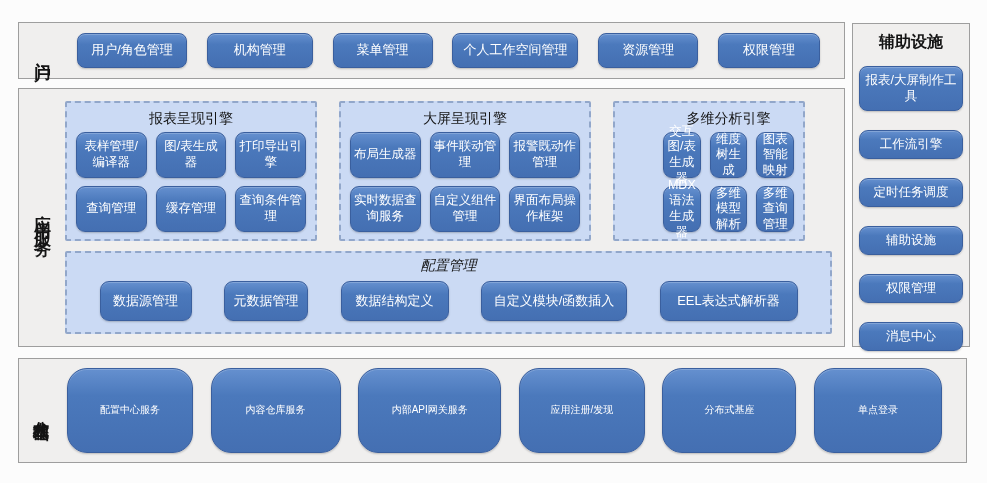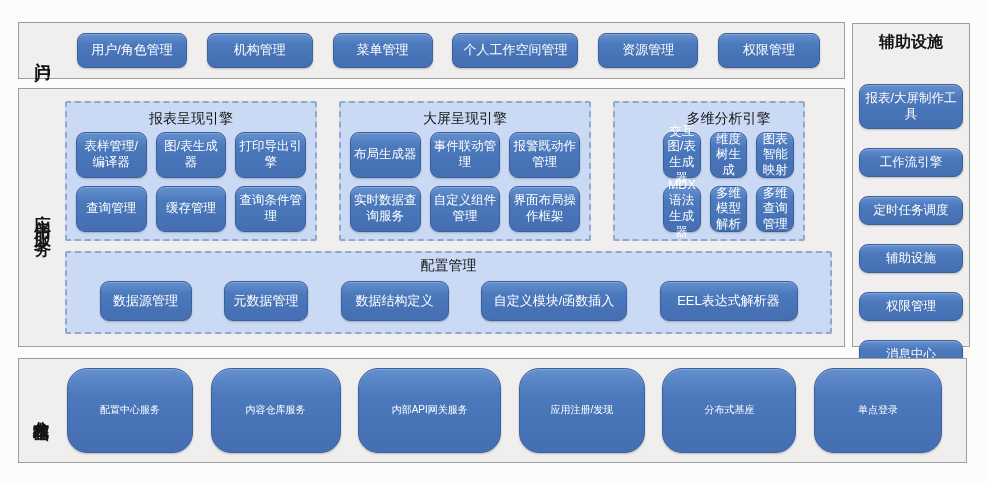--- a/index.html
+++ b/index.html
@@ -5,21 +5,21 @@
   html,body { margin:0; padding:0; background:#ffffff; }
   .canvas {
     position:relative; width:987px; height:483px; background:#fcfcfc;
     font-family:"Liberation Sans","DejaVu Sans",sans-serif; overflow:hidden;
   }
   .sec {
     position:absolute; background:#f0efee; border:1px solid #9e9e9e; box-sizing:border-box;
   }
   .sec-portal { left:18px; top:22px; width:827px; height:57px; display:flex; align-items:center; }
   .sec-app    { left:18px; top:88px; width:827px; height:259px; display:flex; align-items:center; }
-  .panel-aux  { left:852px; top:23px; width:118px; height:324px; display:flex; flex-direction:column; align-items:center;gap:18px; }
+  .panel-aux  { left:852px; top:23px; width:118px; height:324px; display:flex; flex-direction:column; align-items:center; }
   .sec-found  { left:18px; top:358px; width:949px; height:105px; display:flex; align-items:center; }
 
   .vlabel {
     writing-mode:vertical-rl; text-orientation:upright;
     font-weight:bold; font-size:17px; color:#141414; line-height:1;
   }
   .sec-portal .vlabel { margin-left:15px; letter-spacing:2px; }
   .sec-app    .vlabel { margin-left:15px; letter-spacing:8px; }
   .sec-found  .vlabel { margin-left:14px; letter-spacing:1px; font-size:16px; }
 
@@ -42,28 +42,28 @@
   }
   .group.last { width:192px;padding-left:48px; }
   .group-title { text-align:center; font-size:14px; color:#141414; padding:5px 0 4px; }
   .group-grid { display:grid; grid-template-columns:repeat(3,1fr); gap:8px 9px; }
   .group-grid .btn { height:46px; border-radius:9px; font-size:12.5px; padding:1px 2px; }
 
   .config-box {
     margin-top:10px; width:767px; height:83px; background:#cbdaf4;
     border:2px dashed #92a7ca; box-sizing:border-box; border-radius:2px;
   }
-  .config-title { text-align:center; font-size:14px; color:#141414; padding-top:4px; }
+  .config-title { text-align:center; font-size:14px; color:#141414; padding-top:4px;font-style:italic; }
   .config-row { display:flex; justify-content:space-evenly; align-items:center; margin-top:6px; }
   .config-row .btn { height:40px; border-radius:9px; }
 
   .aux-title { font-weight:bold; font-size:16px; color:#141414; margin-top:8px; }
   .aux-col { display:flex; flex-direction:column; align-items:center; gap:19px; margin-top:13px; }
   .aux-col .btn { width:104px; height:29px; border-radius:9px; font-size:12.5px; }
-  .aux-col .btn.tall { height:45px; padding:2px 4px; }
+  .aux-col .btn.tall { height:45px; padding:2px 4px;border-radius:8px; }
 
   .found-row { flex:1; display:flex; justify-content:space-between; align-items:center; padding:0 24px 0 18px; }
   .found-row .btn { height:85px; border-radius:20px; font-size:10px; }
 </style>
 </head>
 <body>
 
 <div class="canvas">
 
   <div class="sec sec-portal">

